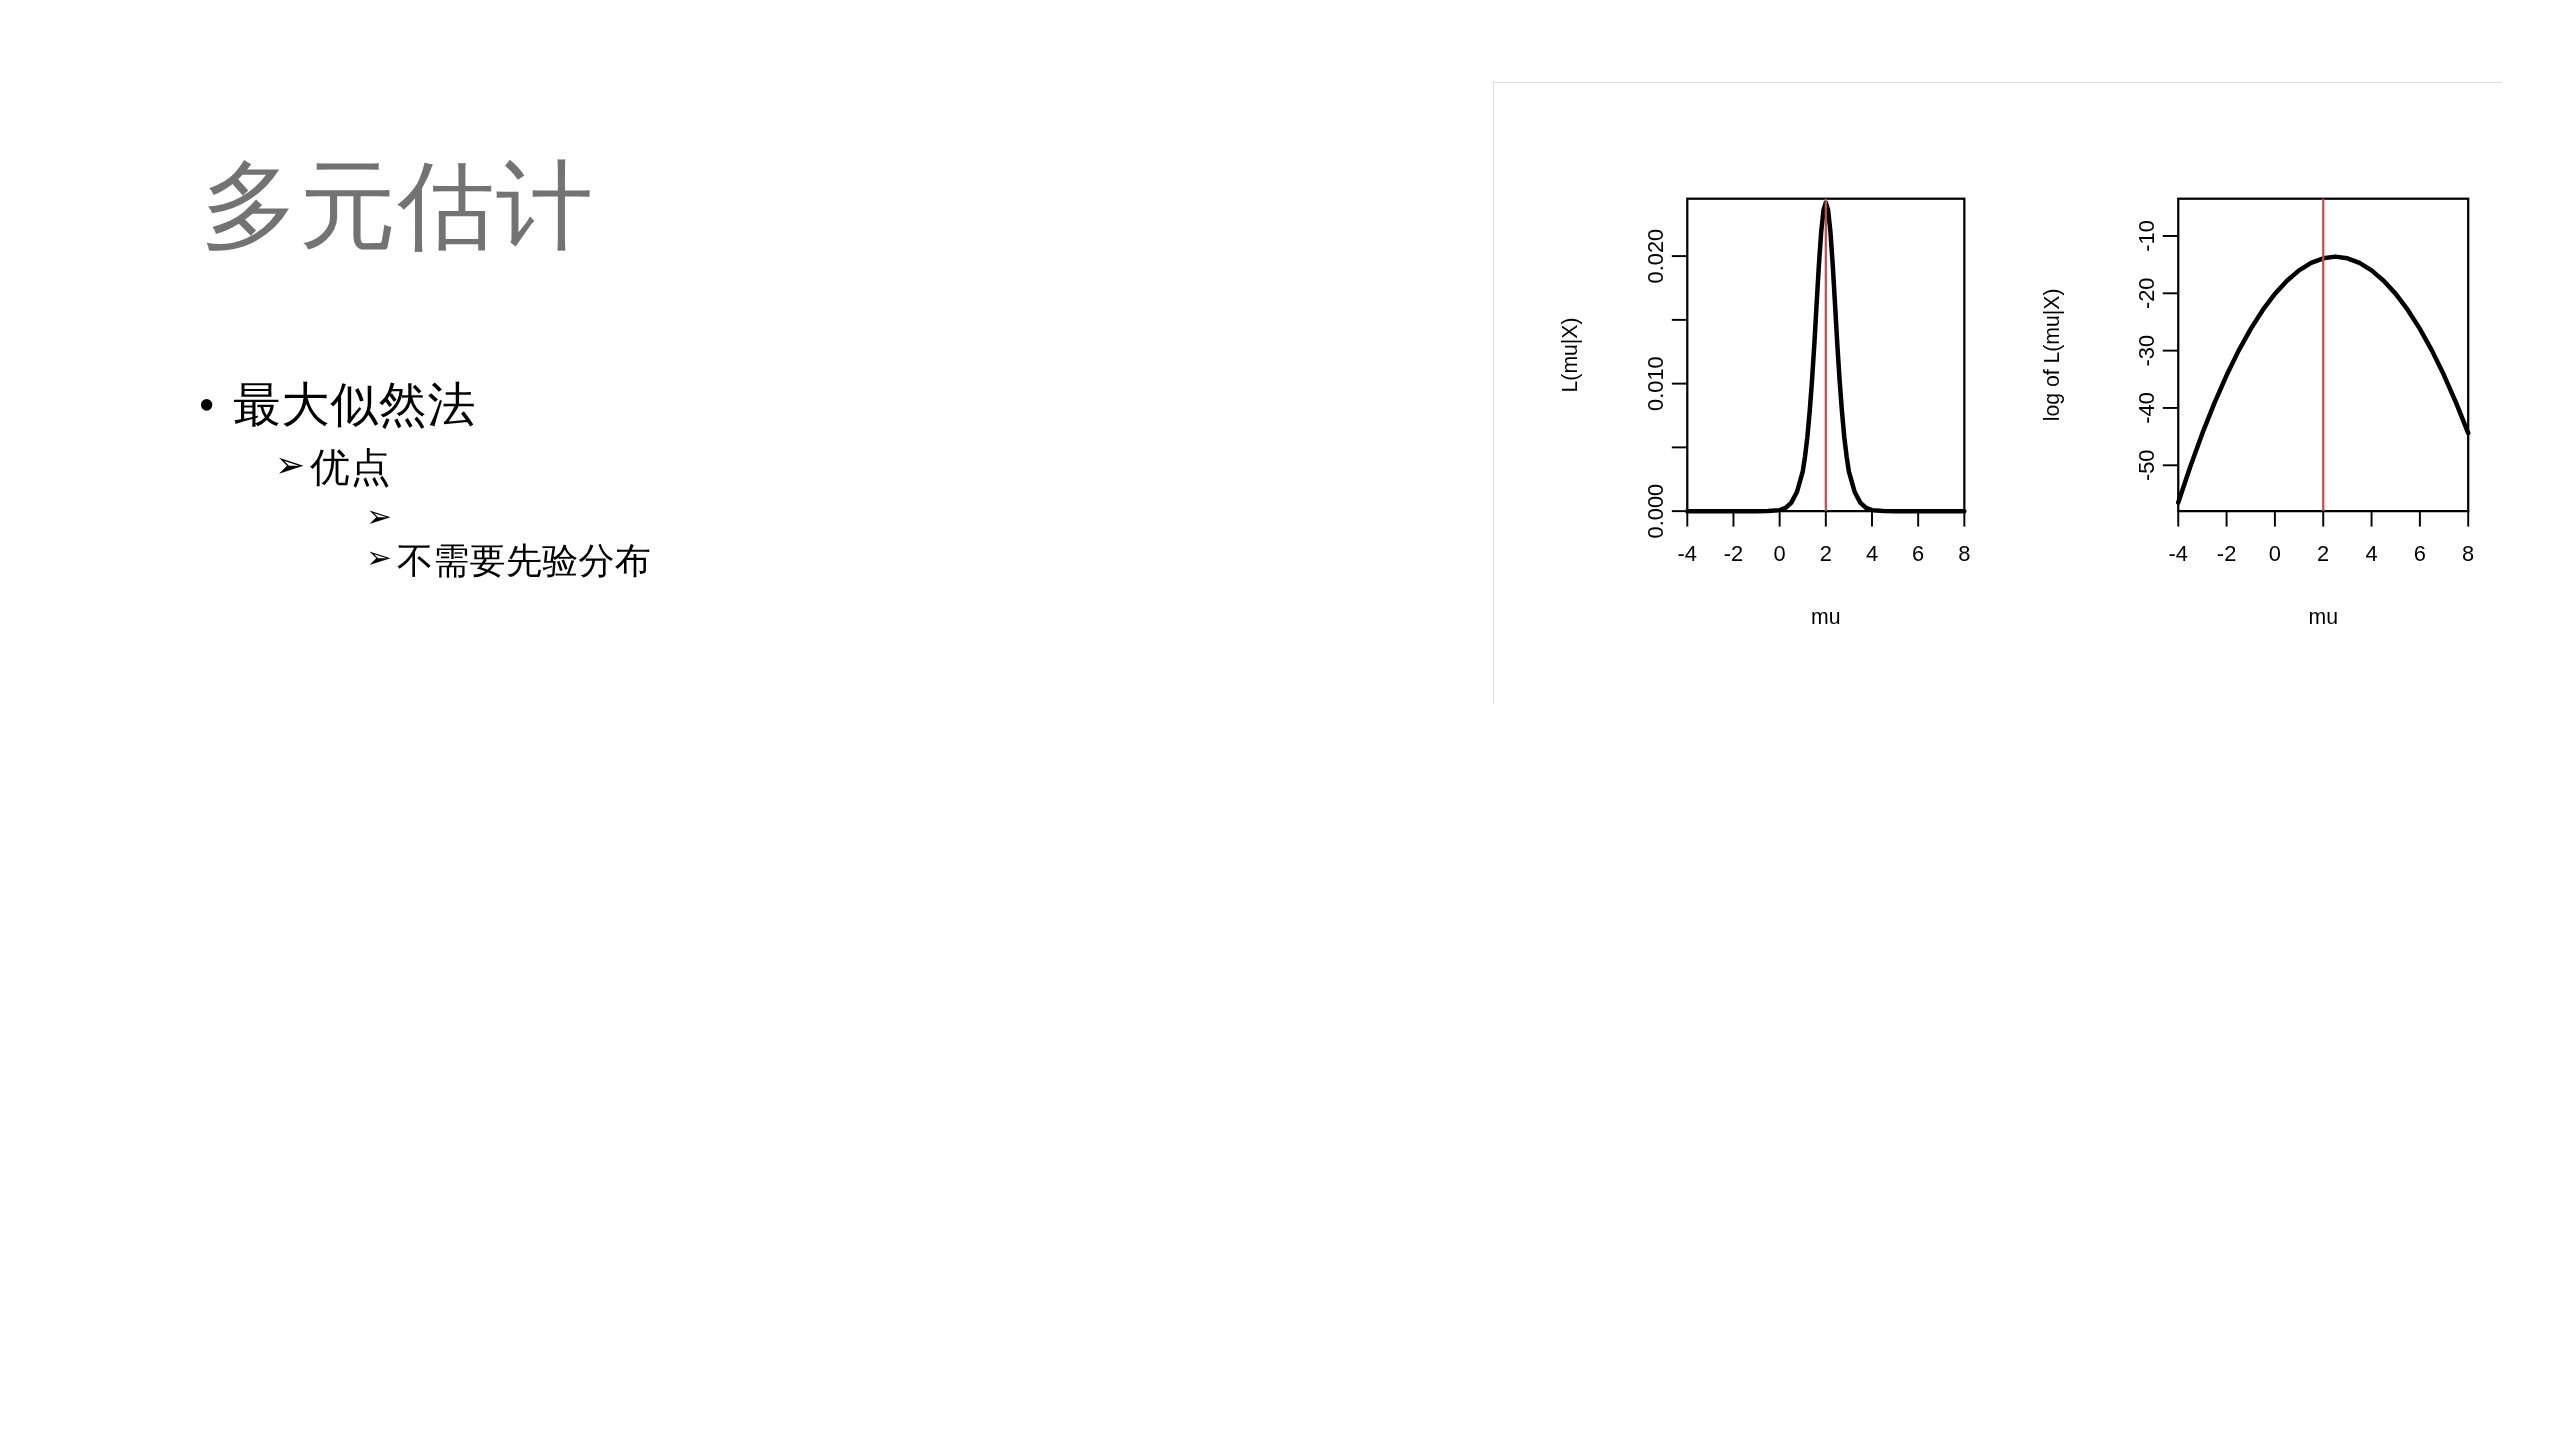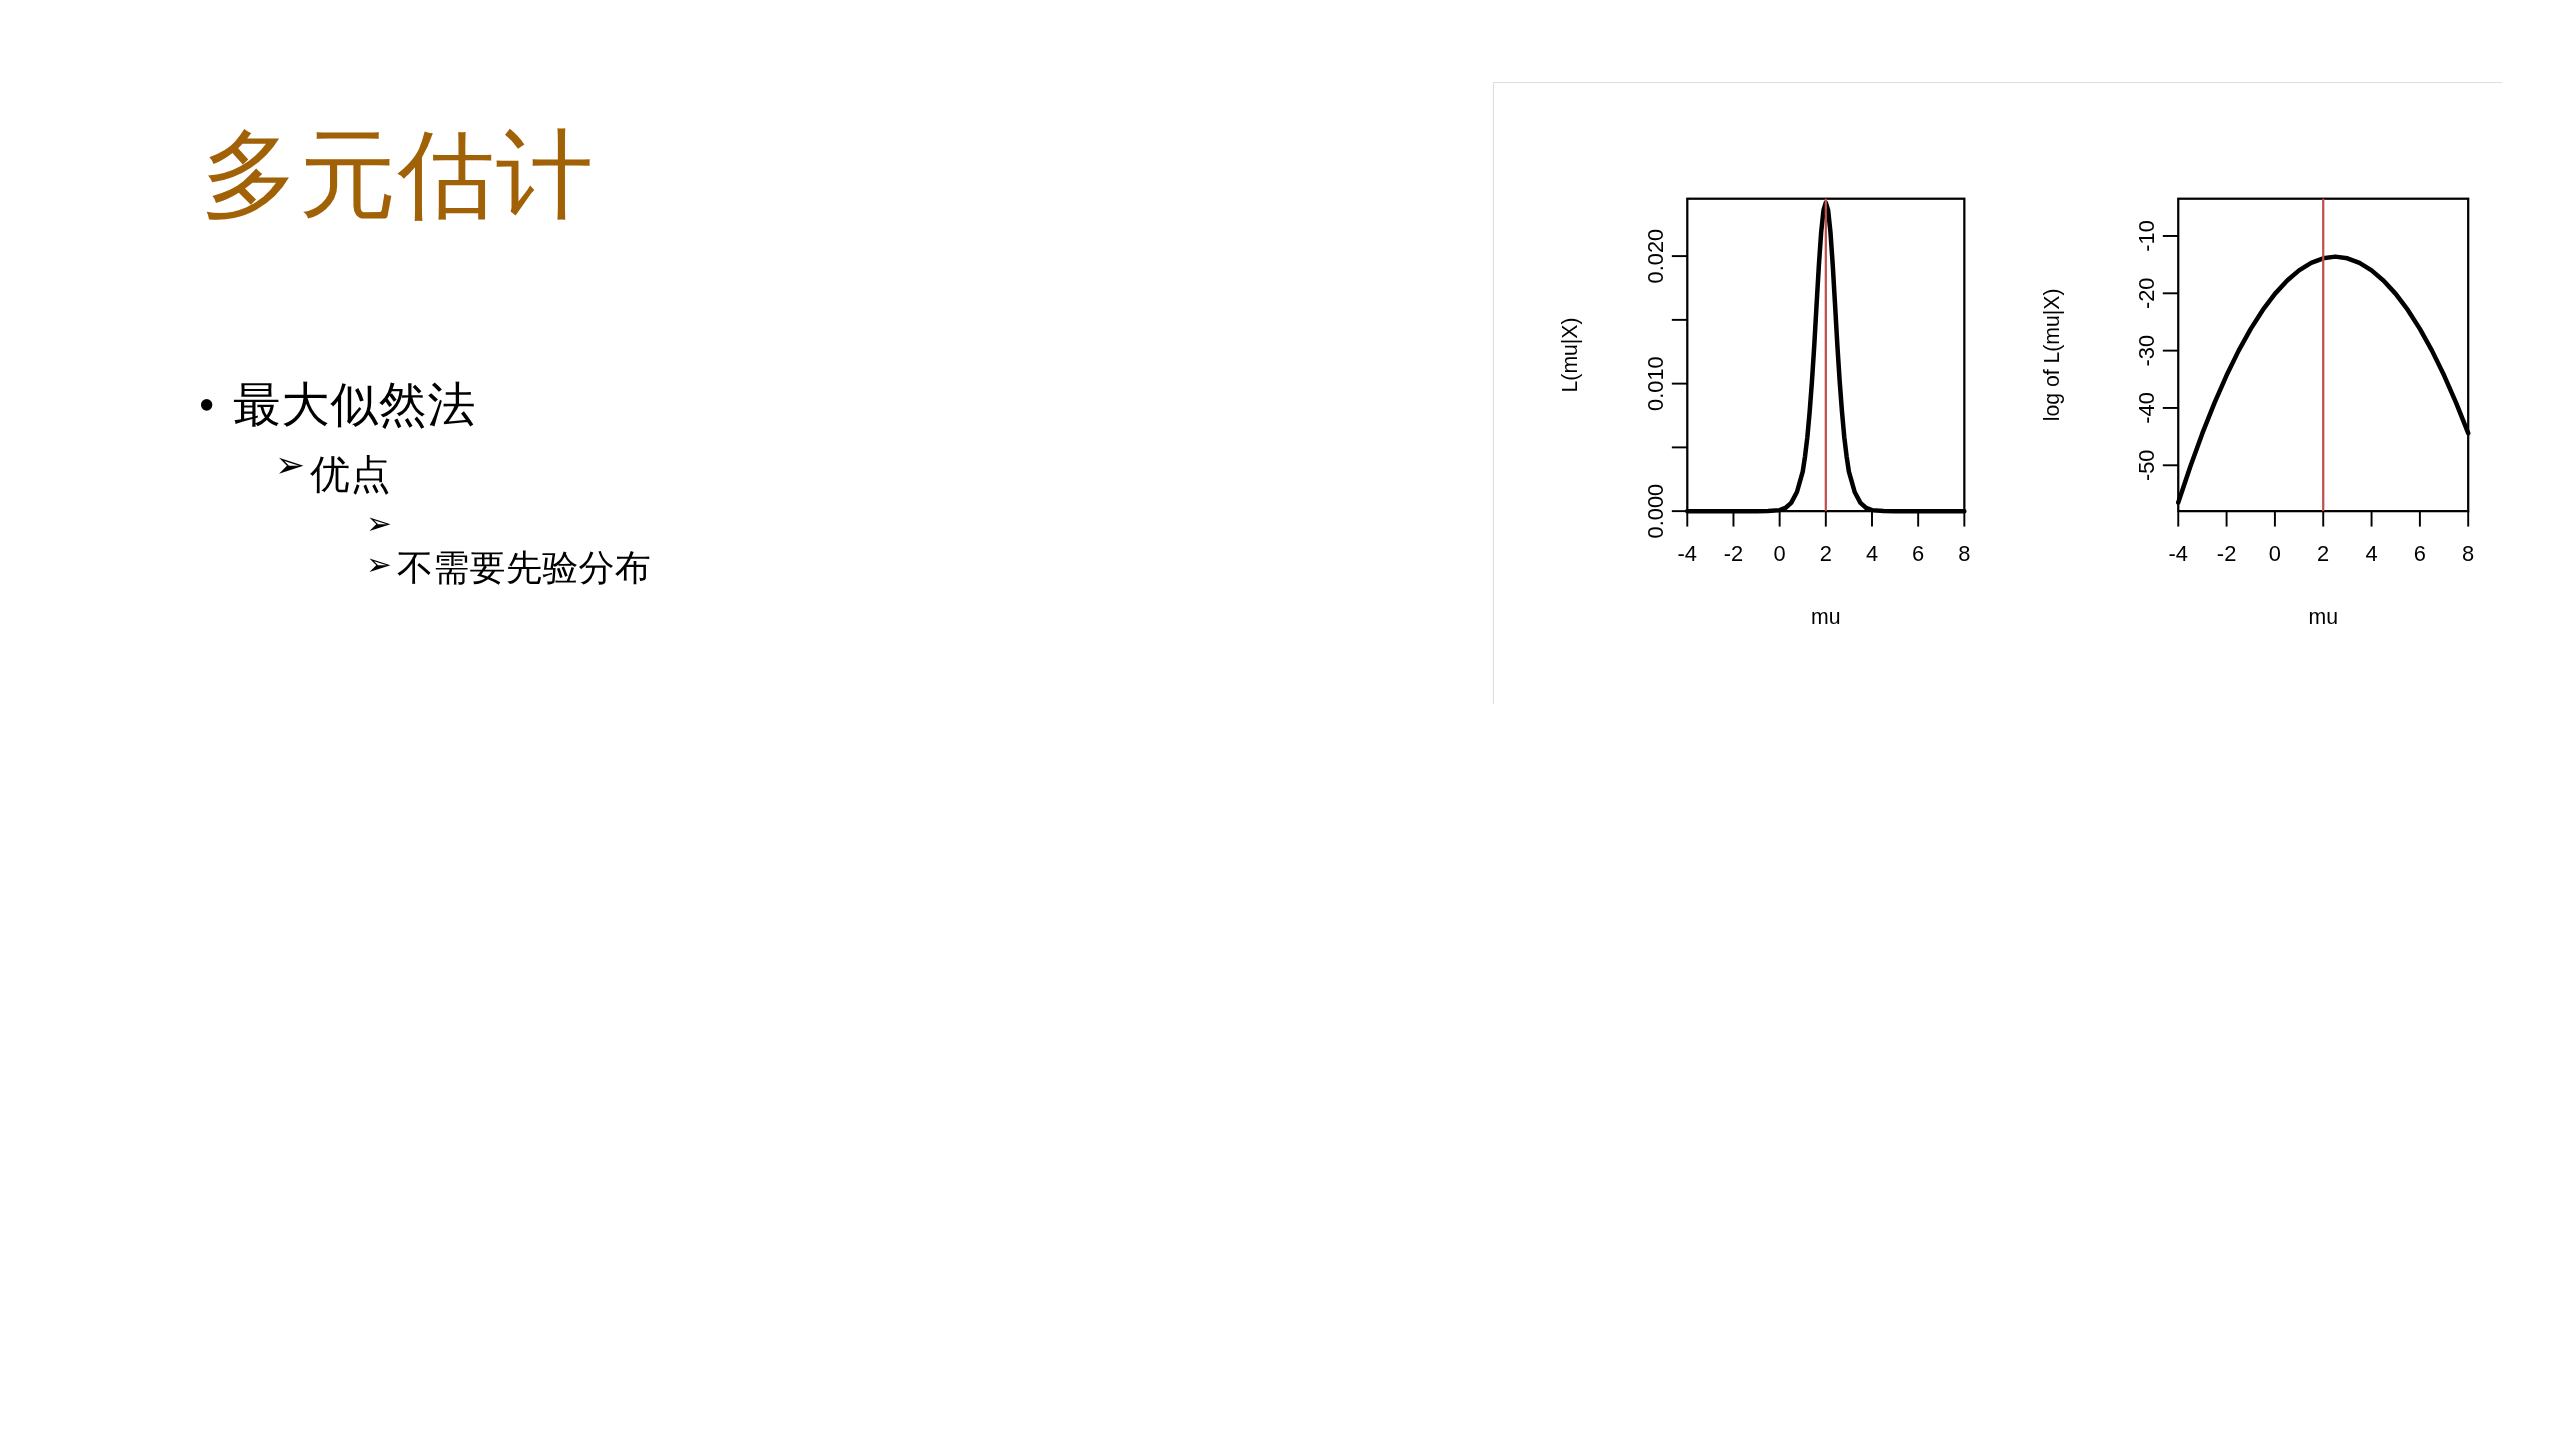--- a/index.html
+++ b/index.html
@@ -13,25 +13,25 @@
     height: 1449px;
     background: #ffffff;
     overflow: hidden;
     font-family: "Liberation Serif", "DejaVu Serif", serif;
   }
 
   
   #slide-title {
     position: absolute;
     left: 201px;
-    top: 125px;
+    top: 156px;
     font-family: "Liberation Serif", "DejaVu Serif", serif;
     font-size: 97px;
     line-height: 1.05;
-    color: #a16207;
+    color: #737373;
     letter-spacing: 1.3px;
     white-space: nowrap;
   }
 
   
   #body {
     position: absolute;
     left: 193px;
     top: 377px;
     width: 1224px;
@@ -72,21 +72,20 @@
   .lvl2 .marker {
     width: 35px;
     flex: 0 0 35px;
     font-size: 36px;
     line-height: 1.2;
   }
   .lvl2 .btext {
     font-size: 40px;
     line-height: 1.2;
     letter-spacing: 0.6px;
-    margin-top: 7px;
   }
 
   
   .lvl3 {
     margin-left: 173px;
     margin-bottom: 2.6px;
   }
   .lvl3 .marker {
     width: 31px;
     flex: 0 0 31px;

